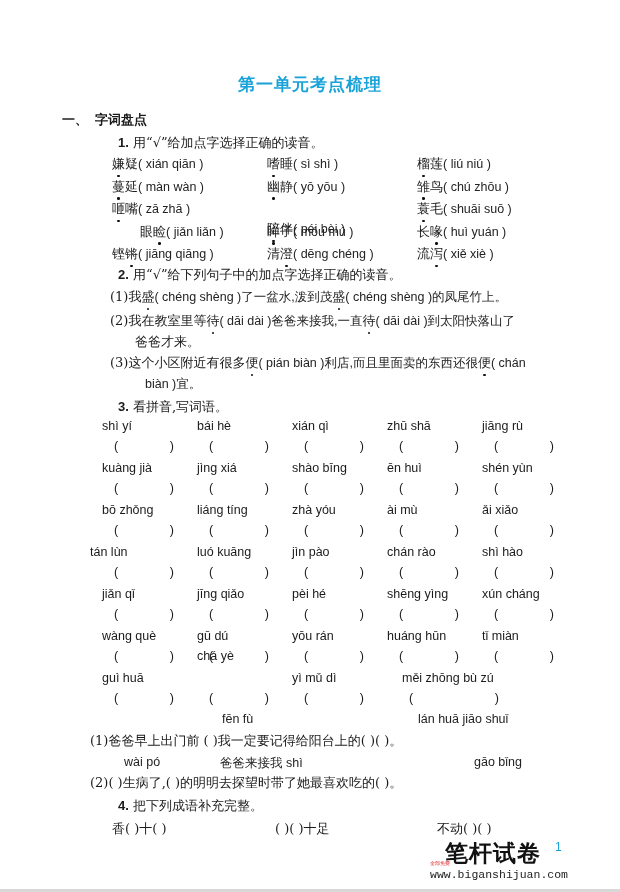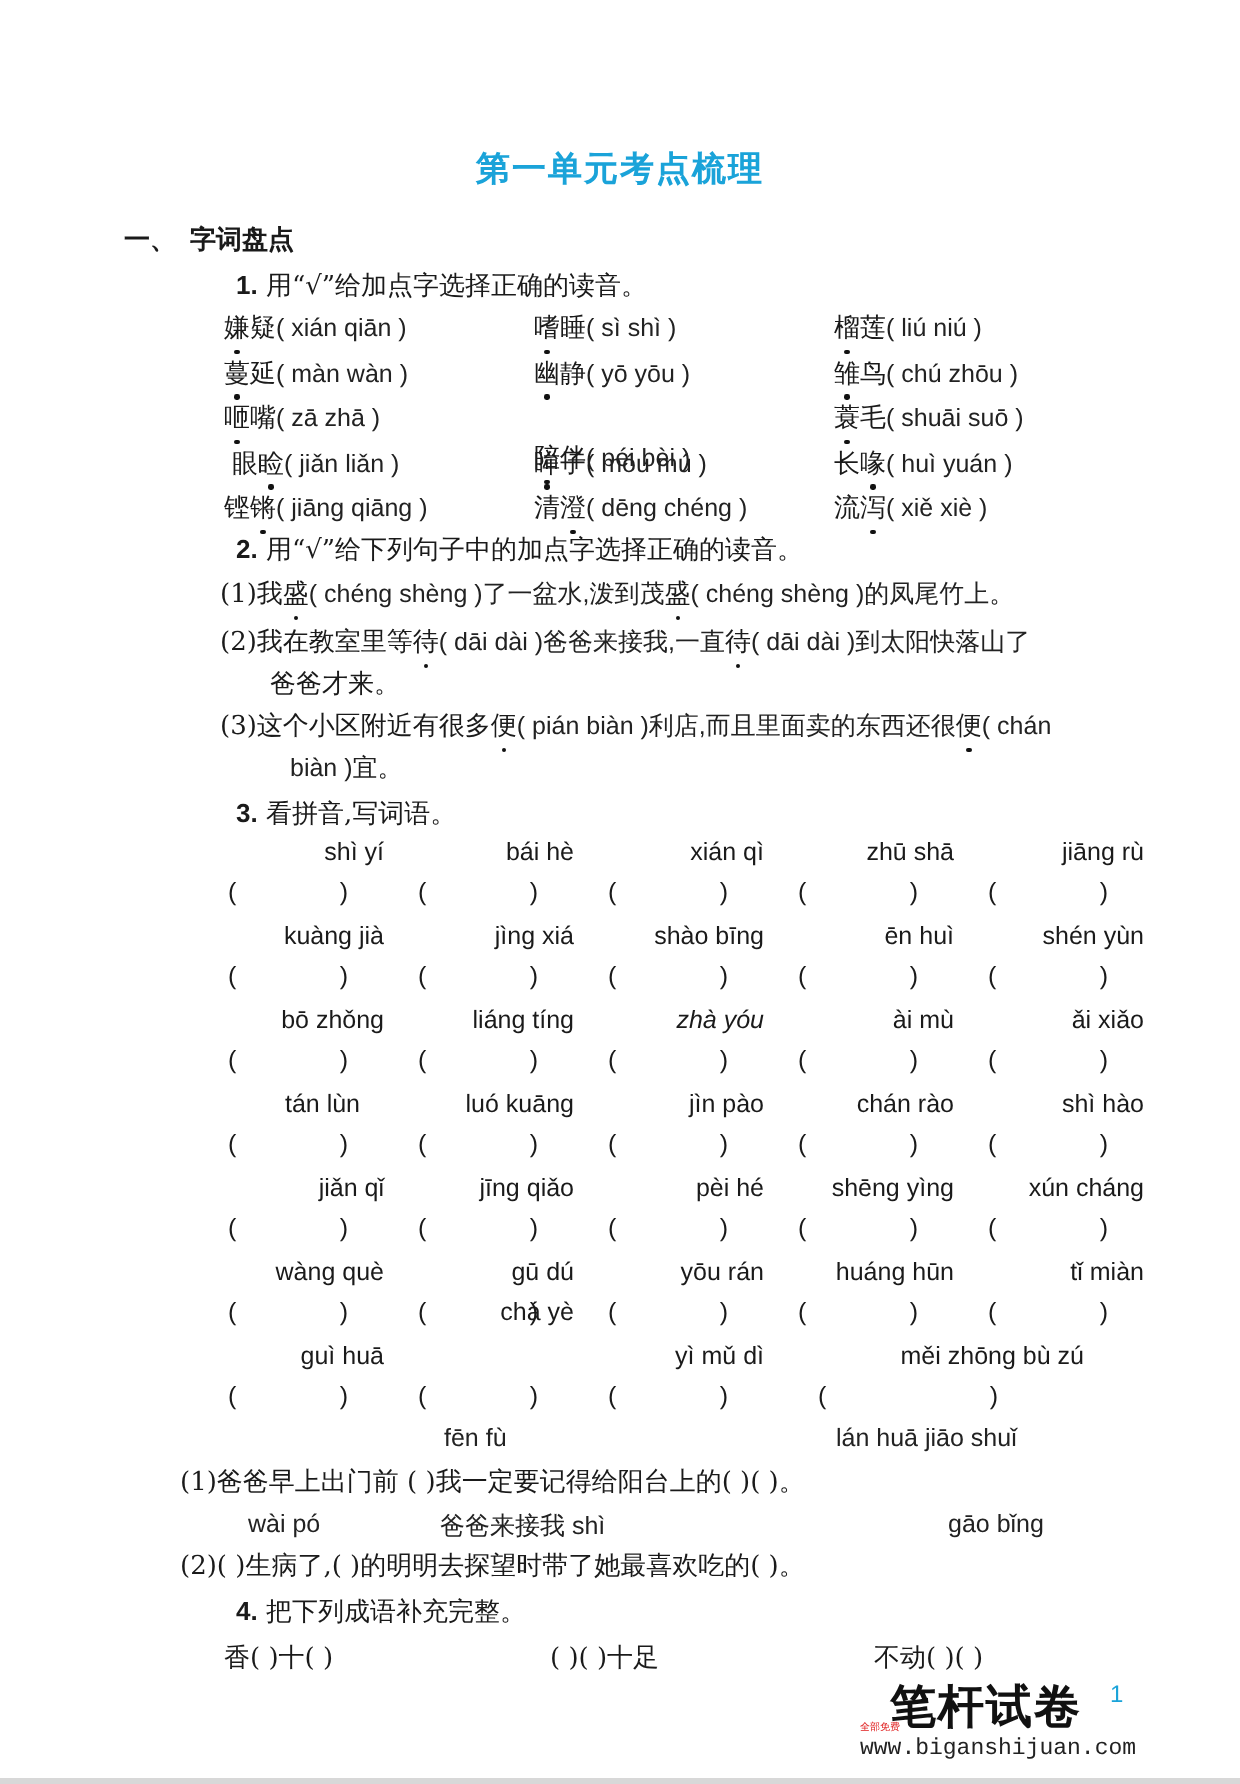--- a/index.html
+++ b/index.html
@@ -6,21 +6,21 @@
   html, body { width: 620px; height: 892px; background: #ffffff; overflow: hidden; }
   body { position: relative; font-family: "DejaVu Serif", "Liberation Serif", serif; color: #1a1a1a; font-size: 13px; }
   .abs { position: absolute; white-space: nowrap; }
   .title { top: 73px; left: 0; width: 620px; text-align: center; font-size: 17px; font-weight: bold; color: #1aa3d9; letter-spacing: 1px; }
   .sec { font-size: 13px; font-weight: bold; }
   .q { font-size: 13px; }
   .qnum { font-family: "Liberation Sans", sans-serif; font-weight: bold; }
   .py { font-family: "Liberation Sans", sans-serif; font-size: 12.5px; color: #222; }
   .dot { position: relative; display: inline-block; }
   .dot::after { content: ""; position: absolute; left: 50%; bottom: -4px; width: 2.4px; height: 2.4px; margin-left: -1.2px; background: #111; border-radius: 50%; }
-  .grid-py { font-family: "Liberation Sans", sans-serif; font-size: 12.5px; text-align: right; width: 90px; }
+  .grid-py { font-family: "Liberation Sans", sans-serif; font-size: 12.5px; text-align: left; width: 90px; }
   .paren { font-family: "Liberation Sans", sans-serif; font-size: 12.5px; width: 60px; display: flex; justify-content: space-between; }
   .pagenum { top: 840px; left: 555px; color: #1aa3d9; font-family: "Liberation Sans", sans-serif; font-size: 12px; }
   .logo-cn { top: 838px; left: 445px; font-family: "DejaVu Sans", sans-serif; font-size: 23px; font-weight: bold; color: #111; letter-spacing: 1px; }
   .logo-url { top: 868px; left: 430px; font-family: "Liberation Mono", monospace; font-size: 11.5px; color: #222; }
   .logo-red { top: 860px; left: 430px; font-size: 5px; color: #e02020; font-family: "DejaVu Sans", sans-serif; }
   .bottom-line { top: 889px; left: 0; width: 620px; height: 3px; background: #d8d8d8; }
 </style>
 </head>
 <body>
 
@@ -37,21 +37,21 @@
 <div id="q1grid">
     <div class="abs q" style="top: 155px; left: 112px;"><span class="dot">嫌</span><span>疑</span><span class="py">( xián   qiān )</span></div>
     <div class="abs q" style="top: 155px; left: 267px;"><span class="dot">嗜</span><span>睡</span><span class="py">( sì   shì )</span></div>
     <div class="abs q" style="top: 155px; left: 417px;"><span class="dot">榴</span><span>莲</span><span class="py">( liú   niú )</span></div>
     <div class="abs q" style="top: 177.5px; left: 112px;"><span class="dot">蔓</span><span>延</span><span class="py">( màn   wàn )</span></div>
     <div class="abs q" style="top: 177.5px; left: 267px;"><span class="dot">幽</span><span>静</span><span class="py">( yō   yōu )</span></div>
     <div class="abs q" style="top: 177.5px; left: 417px;"><span class="dot">雏</span><span>鸟</span><span class="py">( chú   zhōu )</span></div>
     <div class="abs q" style="top: 200px; left: 112px;"><span class="dot">咂</span><span>嘴</span><span class="py">( zā   zhā )</span></div>
     <div class="abs q" style="top: 196px; left: 267px; margin-top: 24px;"><span class="dot">陪</span><span>伴</span><span class="py">( péi   bèi )</span></div>
     <div class="abs q" style="top: 200px; left: 417px;"><span class="dot">蓑</span><span>毛</span><span class="py">( shuāi   suō )</span></div>
-    <div class="abs q" style="top: 222.5px; left: 104px; padding-left: 12px;"><span>眼</span><span class="dot">睑</span><span class="py">( jiǎn   liǎn )</span></div>
+    <div class="abs q" style="top: 222.5px; left: 128px; padding-left: 12px;"><span>眼</span><span class="dot">睑</span><span class="py">( jiǎn   liǎn )</span></div>
     <div class="abs q" style="top: 222.5px; left: 267px;"><span class="dot">眸</span><span>子</span><span class="py">( móu   mú )</span></div>
     <div class="abs q" style="top: 222.5px; left: 417px;"><span>长</span><span class="dot">喙</span><span class="py">( huì   yuán )</span></div>
     <div class="abs q" style="top: 245px; left: 112px;"><span>铿</span><span class="dot">锵</span><span class="py">( jiāng   qiāng )</span></div>
     <div class="abs q" style="top: 245px; left: 267px;"><span>清</span><span class="dot">澄</span><span class="py">( dēng   chéng )</span></div>
     <div class="abs q" style="top: 245px; left: 417px;"><span>流</span><span class="dot">泻</span><span class="py">( xiě   xiè )</span></div>
   </div>
 
 <div class="abs q" style="top:266px;left:118px;">
   <span class="qnum">2.</span>
   <span>用“√”给下列句子中的加点字选择正确的读音。</span>
@@ -128,21 +128,21 @@
     <div class="abs grid-py" style="top: 503px; left: 102px;">bō zhǒng</div>
     <div class="abs paren" style="top: 523px; left: 114px;">
       <span>(</span>
       <span>)</span>
     </div>
     <div class="abs grid-py" style="top: 503px; left: 197px;">liáng tíng</div>
     <div class="abs paren" style="top: 523px; left: 209px;">
       <span>(</span>
       <span>)</span>
     </div>
-    <div class="abs grid-py" style="top: 503px; left: 292px; font-style: italic;">zhà yóu</div>
+    <div class="abs grid-py" style="top: 503px; left: 292px;">zhà yóu</div>
     <div class="abs paren" style="top: 523px; left: 304px;">
       <span>(</span>
       <span>)</span>
     </div>
     <div class="abs grid-py" style="top: 503px; left: 387px;">ài mù</div>
     <div class="abs paren" style="top: 523px; left: 399px;">
       <span>(</span>
       <span>)</span>
     </div>
     <div class="abs grid-py" style="top: 503px; left: 482px;">ǎi xiǎo</div>

